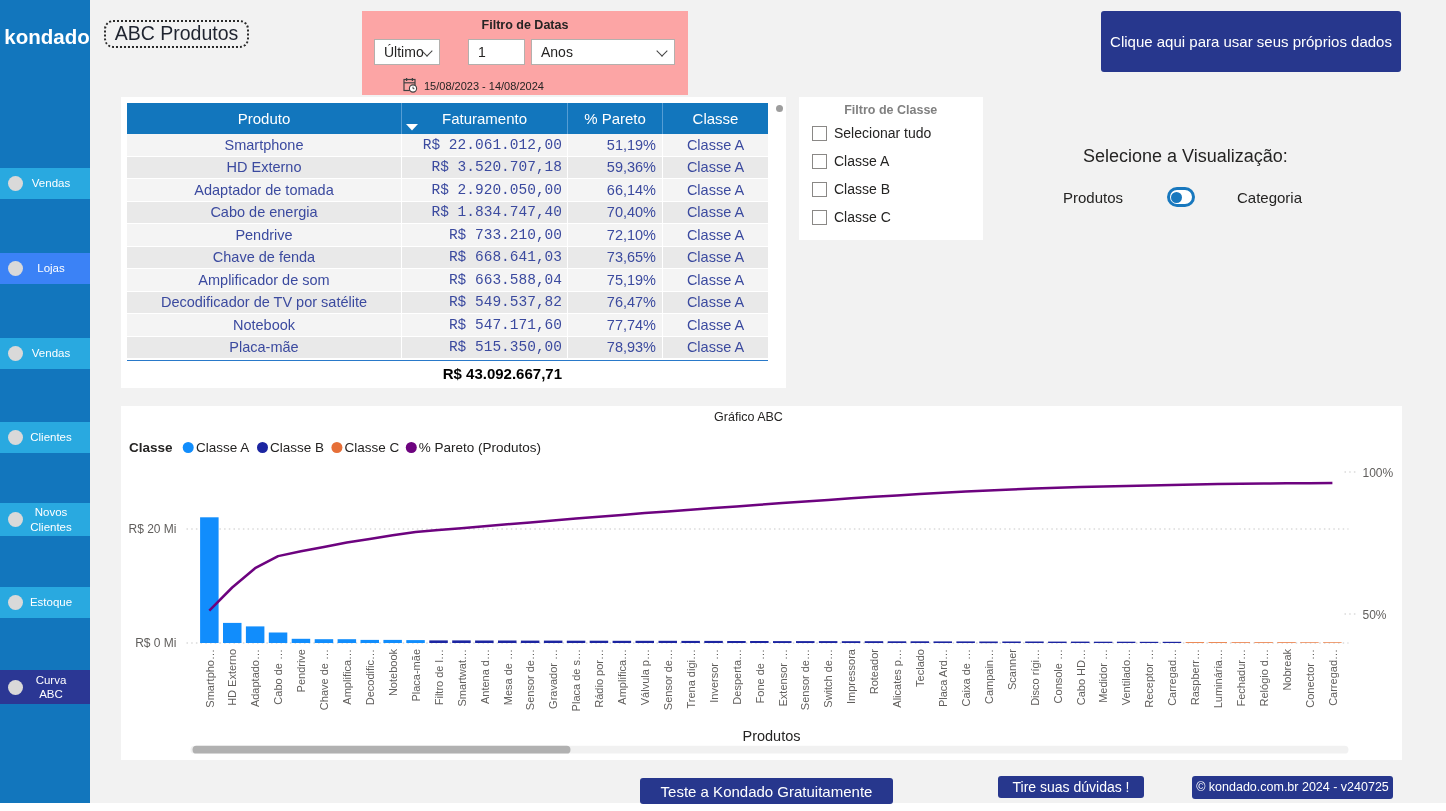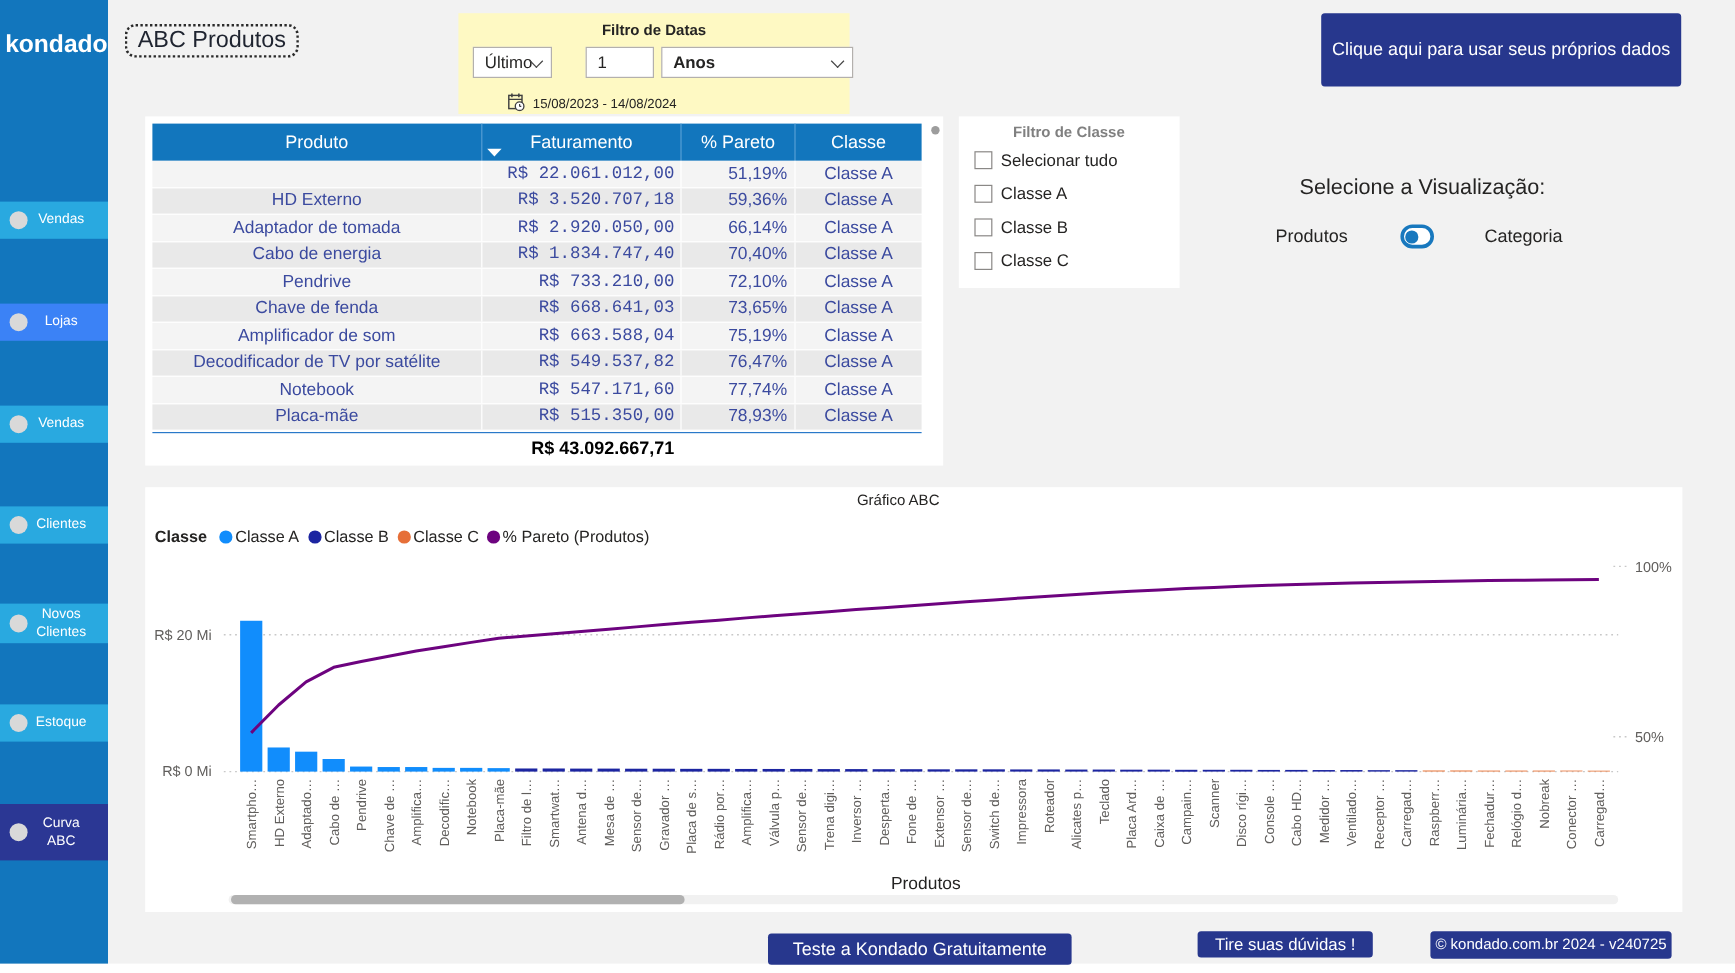--- a/index.html
+++ b/index.html
@@ -6,21 +6,21 @@
 .abs { position:absolute; }
 
 #sidebar { left:0; top:0; width:90px; height:803px; background:#1276bd; }
 #logo { left:0; top:25px; width:94px; text-align:center; color:#fff; font-size:20.5px; font-weight:700; letter-spacing:0; }
 .mitem { position:absolute; left:0; width:90px; display:flex; align-items:center; }
 .mcirc { width:15px; height:15px; border-radius:50%; background:#d9d9d9; margin-left:8px; flex:none; }
 .mtext { position:absolute; left:12px; right:0; color:#fff; font-size:11.5px; text-align:center; line-height:1.25; }
 
 #title { left:104px; top:19.5px; width:145px; height:28.5px; border:2px dotted #2a2a2a; border-radius:9px; display:flex; align-items:center; justify-content:center; font-size:19.5px; color:#1f2430; background:#f2f2f2; }
 
-#datecard { left:382px; top:11px; width:326px; height:84px; background:#fef9c3; }
+#datecard { left:362px; top:11px; width:326px; height:84px; background:#fca5a5; }
 #datecard .hdr { position:absolute; top:7px; left:0; width:100%; text-align:center; font-size:12.5px; font-weight:700; color:#252423; }
 .dd { position:absolute; top:28px; height:26px; border:1px solid #b3b0ad; background:#fff; font-size:14px; color:#252423; display:flex; align-items:center; padding-left:9px; }
 .chev { position:absolute; right:8px; top:9px; width:8px; height:8px; }
 .chev::before { content:""; position:absolute; width:7px; height:7px; border-right:1.3px solid #444; border-bottom:1.3px solid #444; transform:rotate(45deg); top:-2px; left:0; }
 #daterow { position:absolute; left:13px; top:66px; font-size:11px; color:#252423;margin-left:28px; }
 
 .navybtn { background:#27378d; color:#fff; display:flex; align-items:center; justify-content:center; border-radius:3px; }
 #bigbtn { left:1101px; top:11px; width:300px; height:61px; font-size:15px; }
 
 #tablecard { left:120.5px; top:96.5px; width:665px; height:291.5px; background:#fff; }
@@ -81,31 +81,31 @@
     <span class="mtext">Clientes</span>
   </div>
 <div class="mitem" style="top:503px;height:33px;background:#29a9e0">
     <span class="mcirc"></span>
     <span class="mtext">Novos<br>Clientes</span>
   </div>
 <div class="mitem" style="top:587px;height:31px;background:#29a9e0">
     <span class="mcirc"></span>
     <span class="mtext">Estoque</span>
   </div>
-<div class="mitem" style="top:670px;height:47px;background:#2b3794">
+<div class="mitem" style="top:670px;height:34px;background:#2b3794">
     <span class="mcirc"></span>
     <span class="mtext">Curva<br>ABC</span>
   </div>
 <div id="title" class="abs">ABC Produtos</div>
 
 <div id="datecard" class="abs">
   <div class="hdr">Filtro de Datas</div>
   <div class="dd" style="left:12px; width:66px;">Último<span class="chev"></span></div>
   <div class="dd" style="left:106px; width:57px;">1</div>
-  <div class="dd" style="left:169px; width:160px;font-weight:bold;">Anos<span class="chev"></span></div>
+  <div class="dd" style="left:169px; width:144px;">Anos<span class="chev"></span></div>
   <div id="daterow">
     <svg width="15" height="16" viewBox="0 0 15 16" style="vertical-align:-3px; margin-right:6px;">
       <rect x="1" y="2.5" width="11" height="11" fill="none" stroke="#404040" stroke-width="1.2"></rect>
       <line x1="1" y1="5.8" x2="12" y2="5.8" stroke="#404040" stroke-width="1.2"></line>
       <line x1="3.6" y1="1" x2="3.6" y2="4" stroke="#404040" stroke-width="1.3"></line>
       <line x1="9.4" y1="1" x2="9.4" y2="4" stroke="#404040" stroke-width="1.3"></line>
       <circle cx="10" cy="11.5" r="3.6" fill="#fff" stroke="#404040" stroke-width="1.1"></circle>
       <line x1="10" y1="9.7" x2="10" y2="11.7" stroke="#404040" stroke-width="1"></line>
       <line x1="10" y1="11.7" x2="11.4" y2="11.7" stroke="#404040" stroke-width="1"></line>
     </svg>15/08/2023 - 14/08/2024</div>
@@ -119,20 +119,21 @@
     <div class="hc" style="left:274px; width:166px;">Faturamento</div>
     <div class="hc" style="left:440px; width:95px;">% Pareto</div>
     <div class="hc" style="left:535px; width:106px;">Classe</div>
     <svg style="position:absolute; left:278px; top:20px;" width="14" height="8">
         <polygon points="1,1 13,1 7,7.5" fill="#fff"></polygon>
       </svg>
   </div>
   <div style="position:absolute; left:6.5px; top:37.5px;">
   </div>
   <div class="trow odd" style="top:37.5px">
+      <div class="c1">Smartphone</div>
       <div class="c2">R$ 22.061.012,00</div>
       <div class="c3">51,19%</div>
       <div class="c4">Classe A</div>
     </div>
 <div class="trow even" style="top:60.0px">
       <div class="c1">HD Externo</div>
       <div class="c2">R$ 3.520.707,18</div>
       <div class="c3">59,36%</div>
       <div class="c4">Classe A</div>
     </div>

